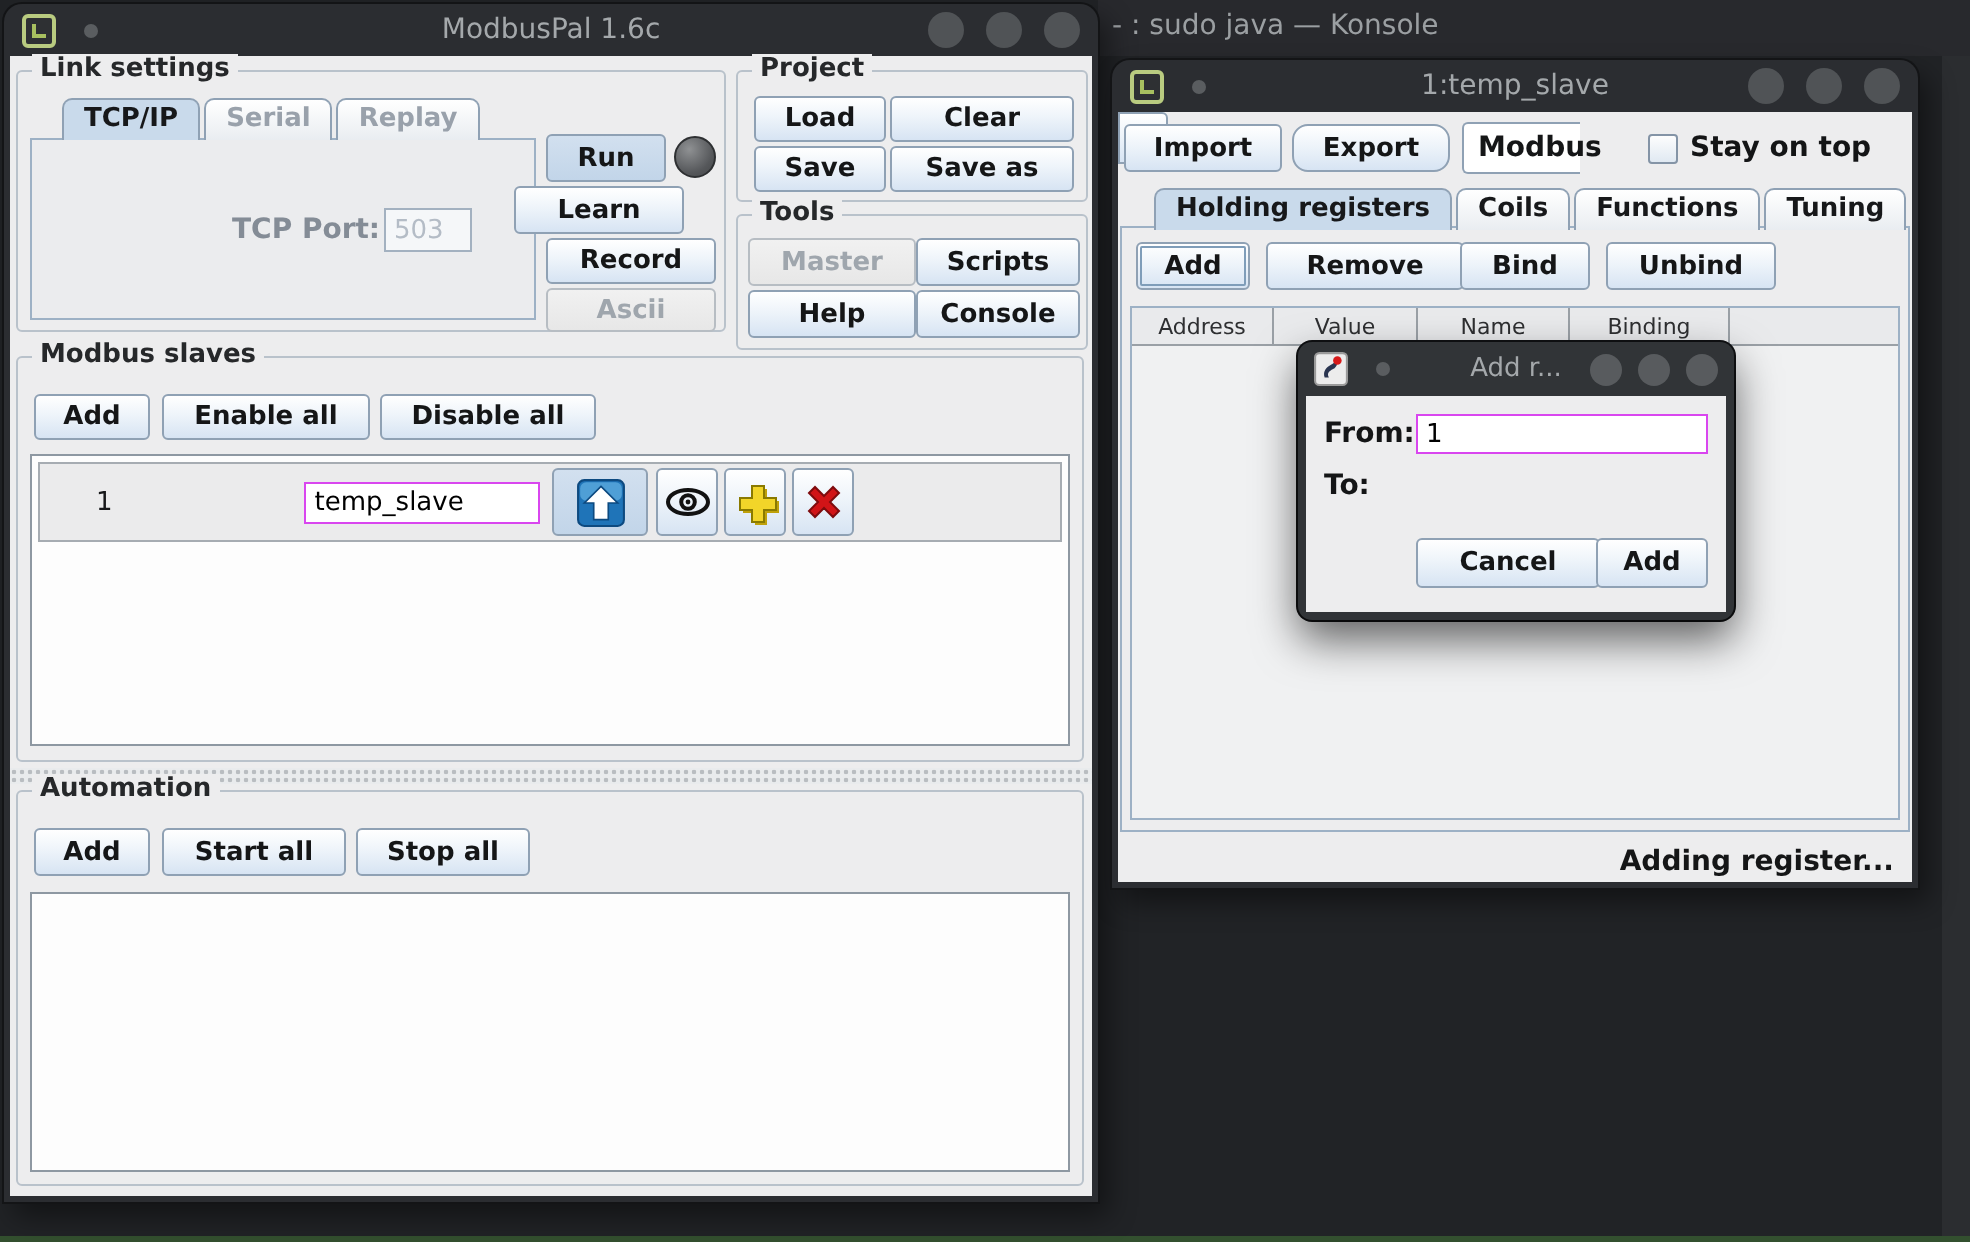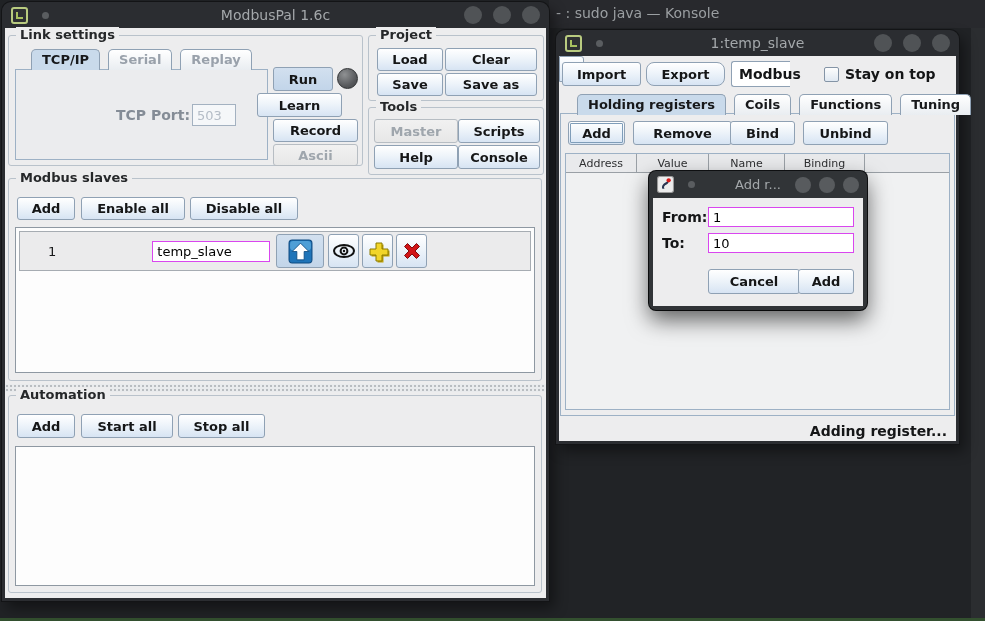--- a/index.html
+++ b/index.html
@@ -32,21 +32,21 @@
   .btn { position:absolute; display:flex; align-items:center; justify-content:center;
          background:linear-gradient(to bottom,#ffffff,#eef4fa 45%,#d7e4f3);
          border:1px solid #8fa1b4; border-radius:3px;
          font-weight:bold; font-size:13px; color:#151617; cursor:default; }
   .btn.dim { background:linear-gradient(#f1f1f1,#e7e7e7); color:#9fa6ad; border-color:#b7bdc3; }
   .btn.toggled { background:linear-gradient(#d2e0ef,#c2d5e9); }
   .btn.focused { outline:1px solid #7f9db9; outline-offset:-3px; }
   .group { position:absolute; border:1px solid #b9c2cb; border-radius:3px; }
   .gtitle { position:absolute; top:-9px; left:7px; background:#ededee; padding:0 4px;
             font-weight:bold; font-size:13px; color:#26282a; white-space:nowrap; }
-  .tabs { position:absolute; display:flex; gap:8px; align-items:flex-end; z-index:2;padding-left:16px; }
+  .tabs { position:absolute; display:flex; gap:2px; align-items:flex-end; z-index:2;padding-left:16px; }
   .tab { border:1px solid #8fa1b4; border-bottom:none; border-radius:5px 5px 0 0;
          background:linear-gradient(#ffffff,#e9edf1); font-weight:bold; font-size:13px; color:#17181a;
          padding:2px 10px 3px; white-space:nowrap; }
   .tab.sel { background:#c9daeb; }
   .tab.dim { color:#99a1ab; }
   .pane { position:absolute; border:1px solid #9db1c5; background:#ebecee; }
   .field { position:absolute; border:1px solid #d946ef; background:#ffffff; font-size:13px;
            font-family:"DejaVu Sans","Liberation Sans",sans-serif; padding:1px 4px; }
   .lbl { position:absolute; font-weight:bold; font-size:14px; color:#141516; white-space:nowrap; }
   .led { position:absolute; width:21px; height:21px; border-radius:50%; border:1px solid #2e3032;
@@ -322,21 +322,20 @@
     <span class="tb-circles">
       <span class="tb-circle"></span>
       <span class="tb-circle"></span>
       <span class="tb-circle"></span>
     </span>
   </div>
   <div class="dlg-content">
     <span class="lbl" style="left:9px;top:11px;">From:</span>
     <input class="field" style="left: 55px; top: 9px; width: 146px; height: 20px;" value="1">
     <span class="lbl" style="left:9px;top:37px;">To:</span>
-    <input class="field" style="left: 55px; top: 35px; width: 146px; height: 20px;" value="10">
     <div class="btn" style="left:55px;top:71px;width:92px;height:25px;">
         <span>Cancel</span>
       </div>
     <div class="btn" style="left:145px;top:71px;width:56px;height:25px;">
         <span>Add</span>
       </div>
   </div>
 </div>
 
 </body></html>

